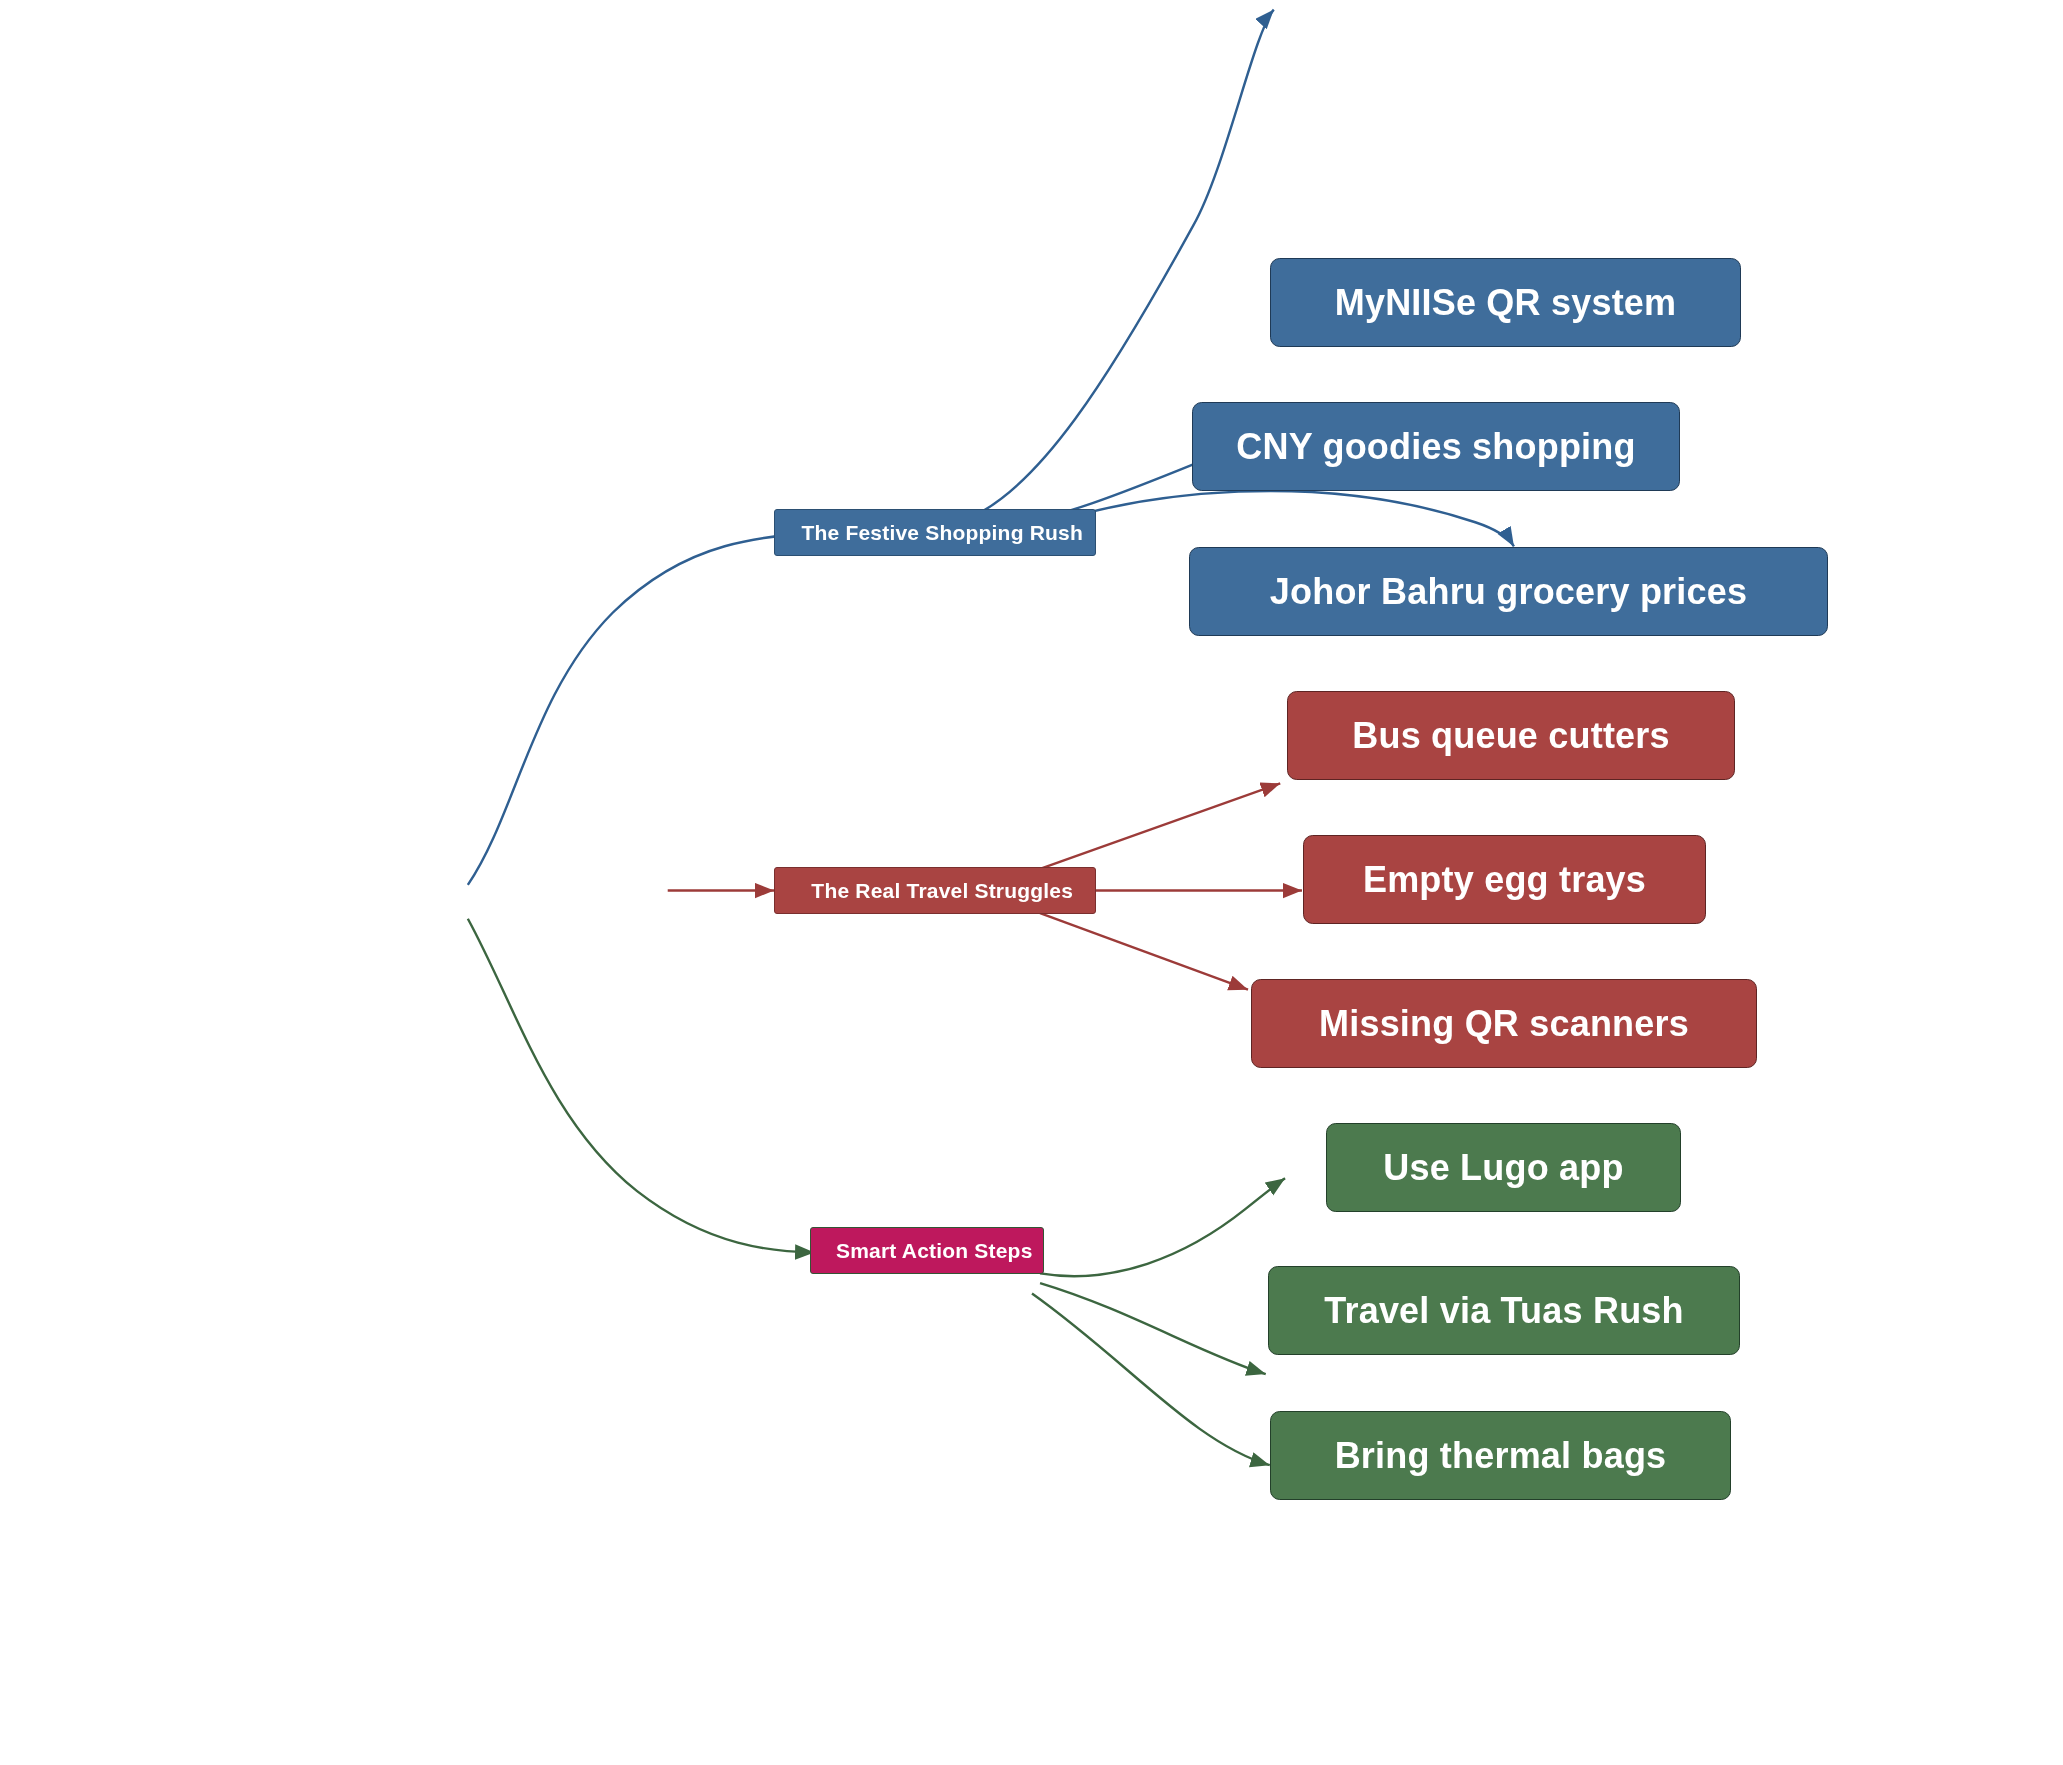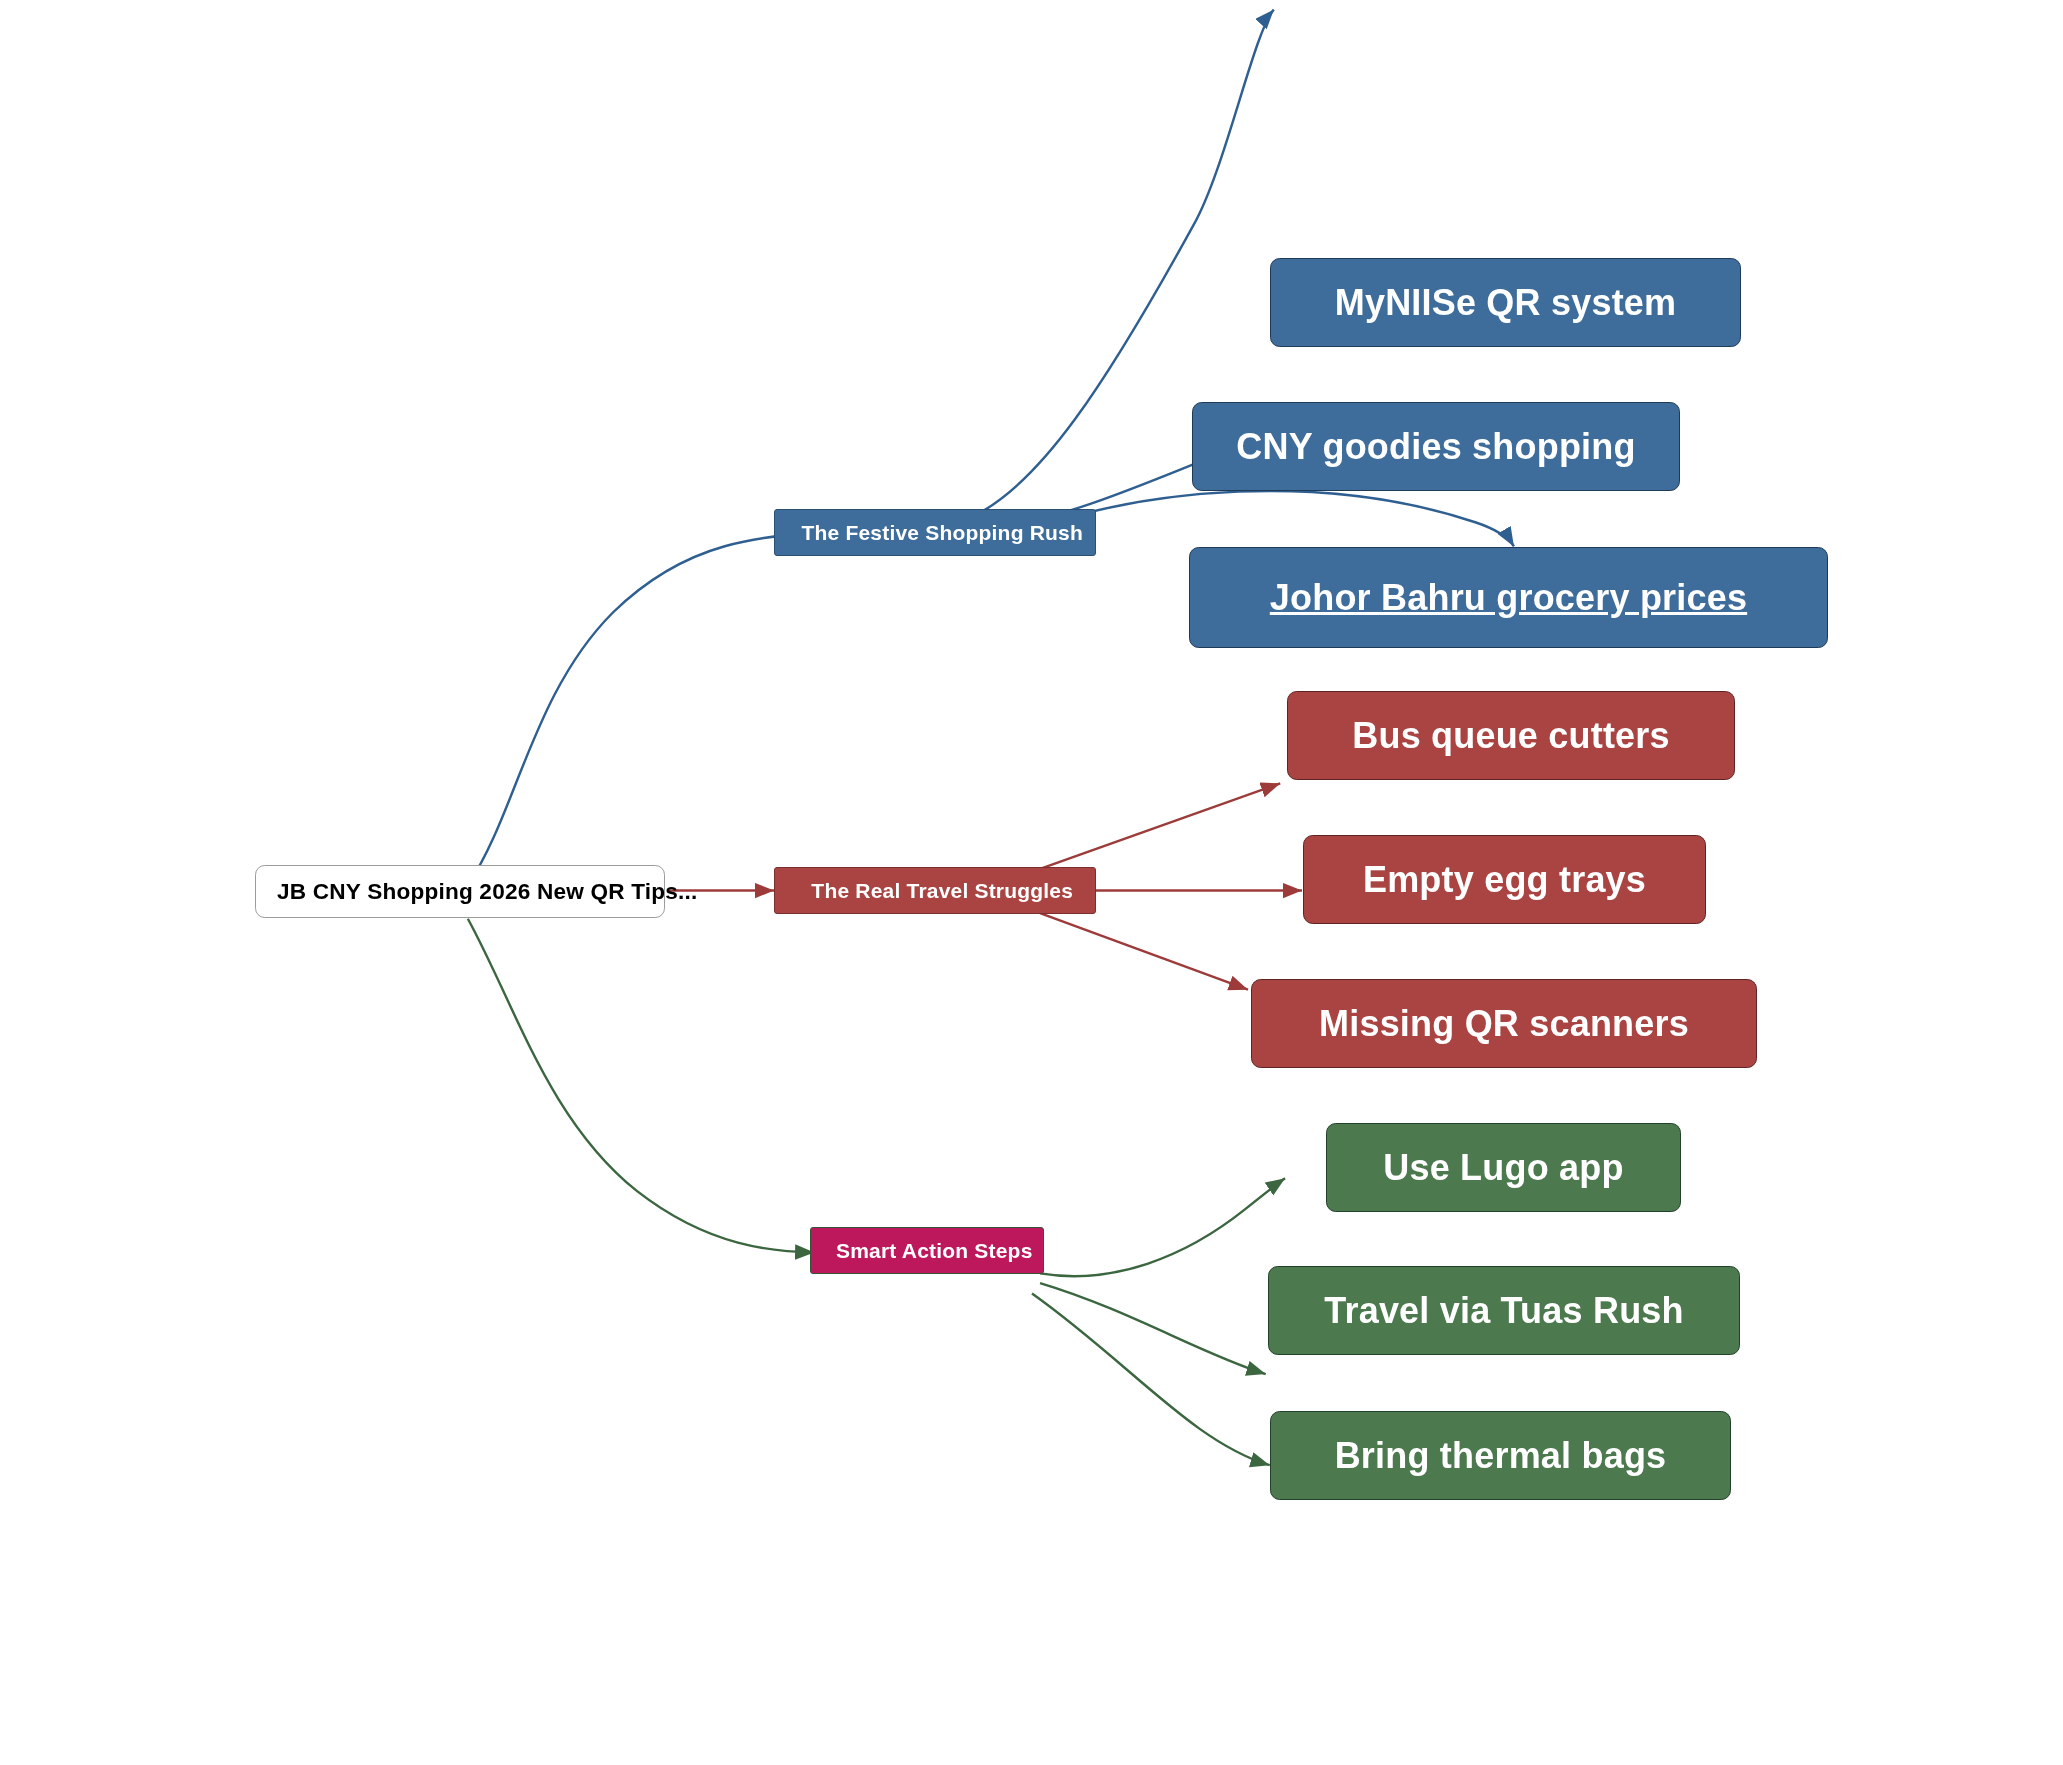--- a/index.html
+++ b/index.html
@@ -102,23 +102,20 @@
 
     <path d="M 1290,1078 L 1588,972" fill="none" stroke="#9c3b39" stroke-width="3" marker-end="url(#arrow-red)"></path>
     <path d="M 1350,1105 L 1615,1105" fill="none" stroke="#9c3b39" stroke-width="3" marker-end="url(#arrow-red)"></path>
     <path d="M 1290,1133 L 1548,1228" fill="none" stroke="#9c3b39" stroke-width="3" marker-end="url(#arrow-red)"></path>
 
     <path d="M 1290,1580 C 1380,1595 1470,1560 1545,1500 C 1570,1480 1585,1468 1594,1462" fill="none" stroke="#3c6640" stroke-width="3" marker-end="url(#arrow-green)"></path>
     <path d="M 1290,1592 C 1400,1625 1490,1680 1570,1705" fill="none" stroke="#3c6640" stroke-width="3" marker-end="url(#arrow-green)"></path>
     <path d="M 1280,1605 C 1400,1690 1480,1790 1575,1818" fill="none" stroke="#3c6640" stroke-width="3" marker-end="url(#arrow-green)"></path>
   </svg>
 
-  <div class="node node-root" style="left:255px; top:865px; width:410px; height:53px;">
-    <span>JB CNY Shopping 2026 New QR Tips...</span>
-  </div>
 
   <div class="node node-branch branch-blue" style="left:774px; top:509px; width:322px; height:47px;">
     <span>The Festive Shopping Rush</span>
   </div>
 
   <div class="node node-branch branch-red" style="left:774px; top:867px; width:322px; height:47px;">
     <span>The Real Travel Struggles</span>
   </div>
 
   <div class="node node-branch branch-green" style="left:810px; top:1227px; width:234px; height:47px;">
@@ -126,21 +123,21 @@
   </div>
 
   <div class="node node-leaf fill-blue" style="left:1270px; top:258px; width:471px; height:89px;">
     <span>MyNIISe QR system</span>
   </div>
 
   <div class="node node-leaf fill-blue" style="left:1192px; top:402px; width:488px; height:89px;">
     <span>CNY goodies shopping</span>
   </div>
 
-  <div class="node node-leaf fill-blue" style="left:1189px; top:547px; width:639px; height:101px;text-decoration:underline;">
+  <div class="node node-leaf fill-blue" style="left:1189px; top:547px; width:639px; height:89px;">
     <span>Johor Bahru grocery prices</span>
   </div>
 
   <div class="node node-leaf fill-red" style="left:1280px; top:691px; width:448px; height:89px;margin-left:7px;">
     <span>Bus queue cutters</span>
   </div>
 
   <div class="node node-leaf fill-red" style="left:1303px; top:835px; width:403px; height:89px;">
     <span>Empty egg trays</span>
   </div>

